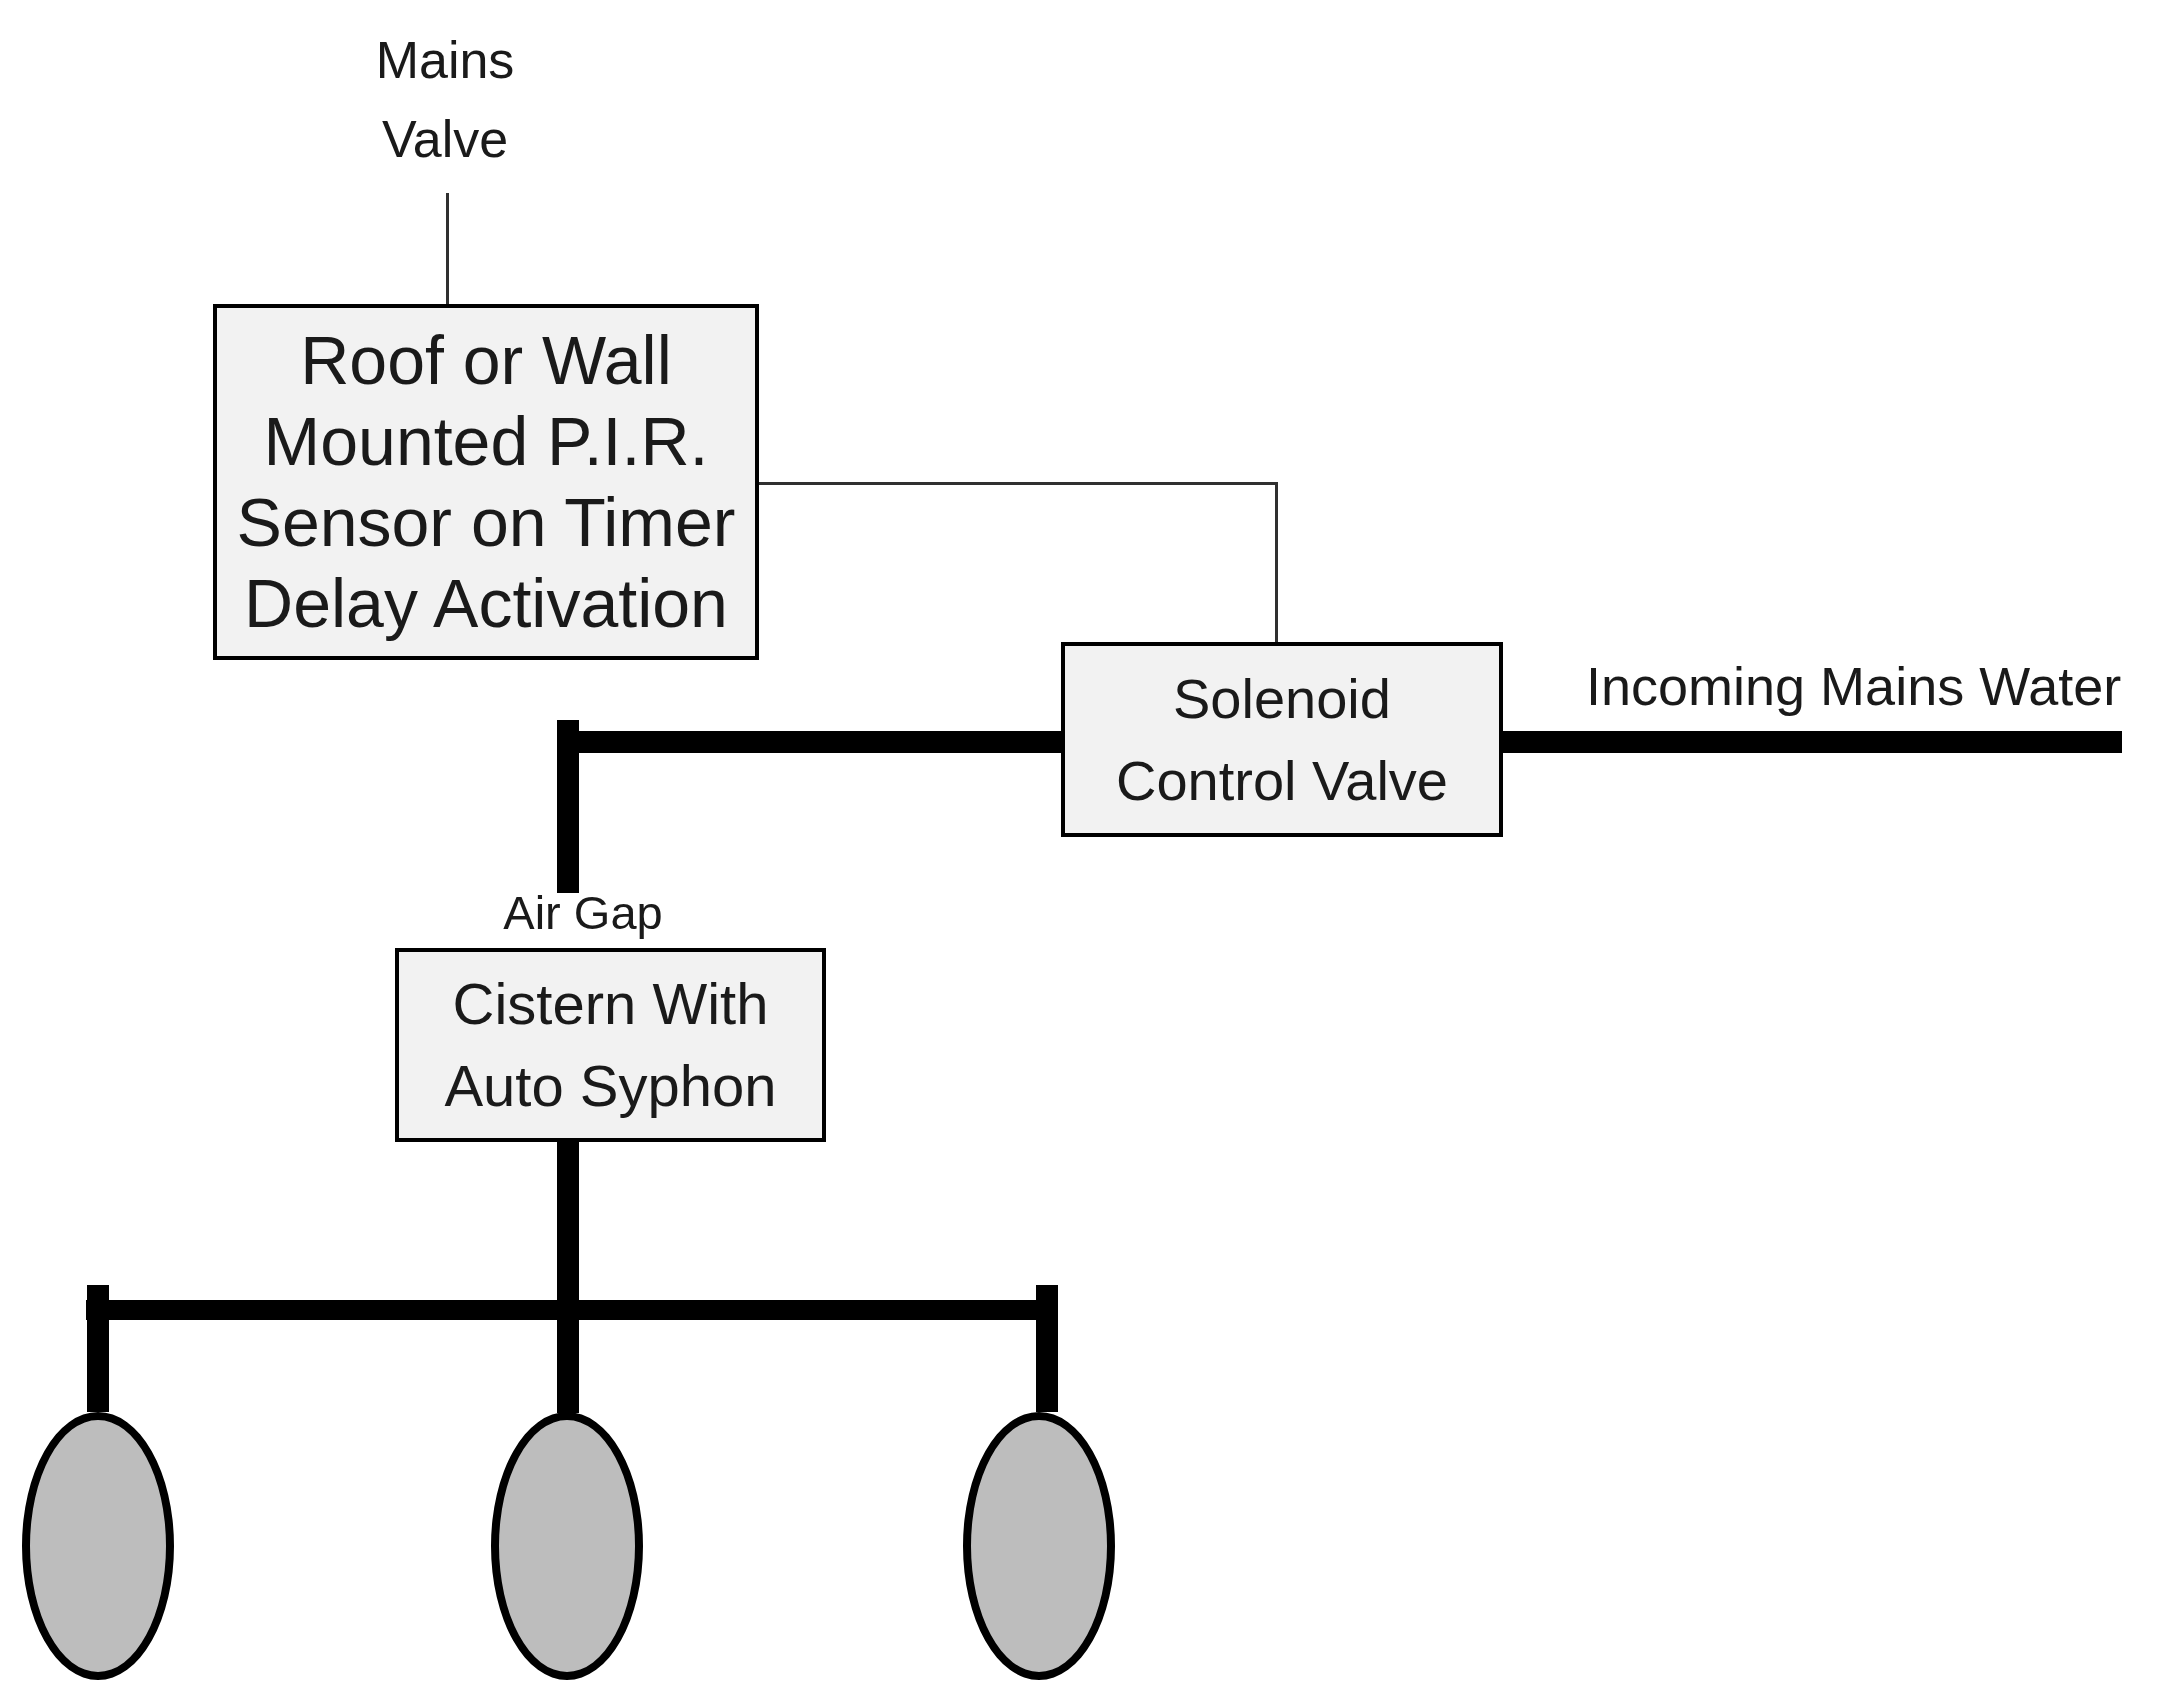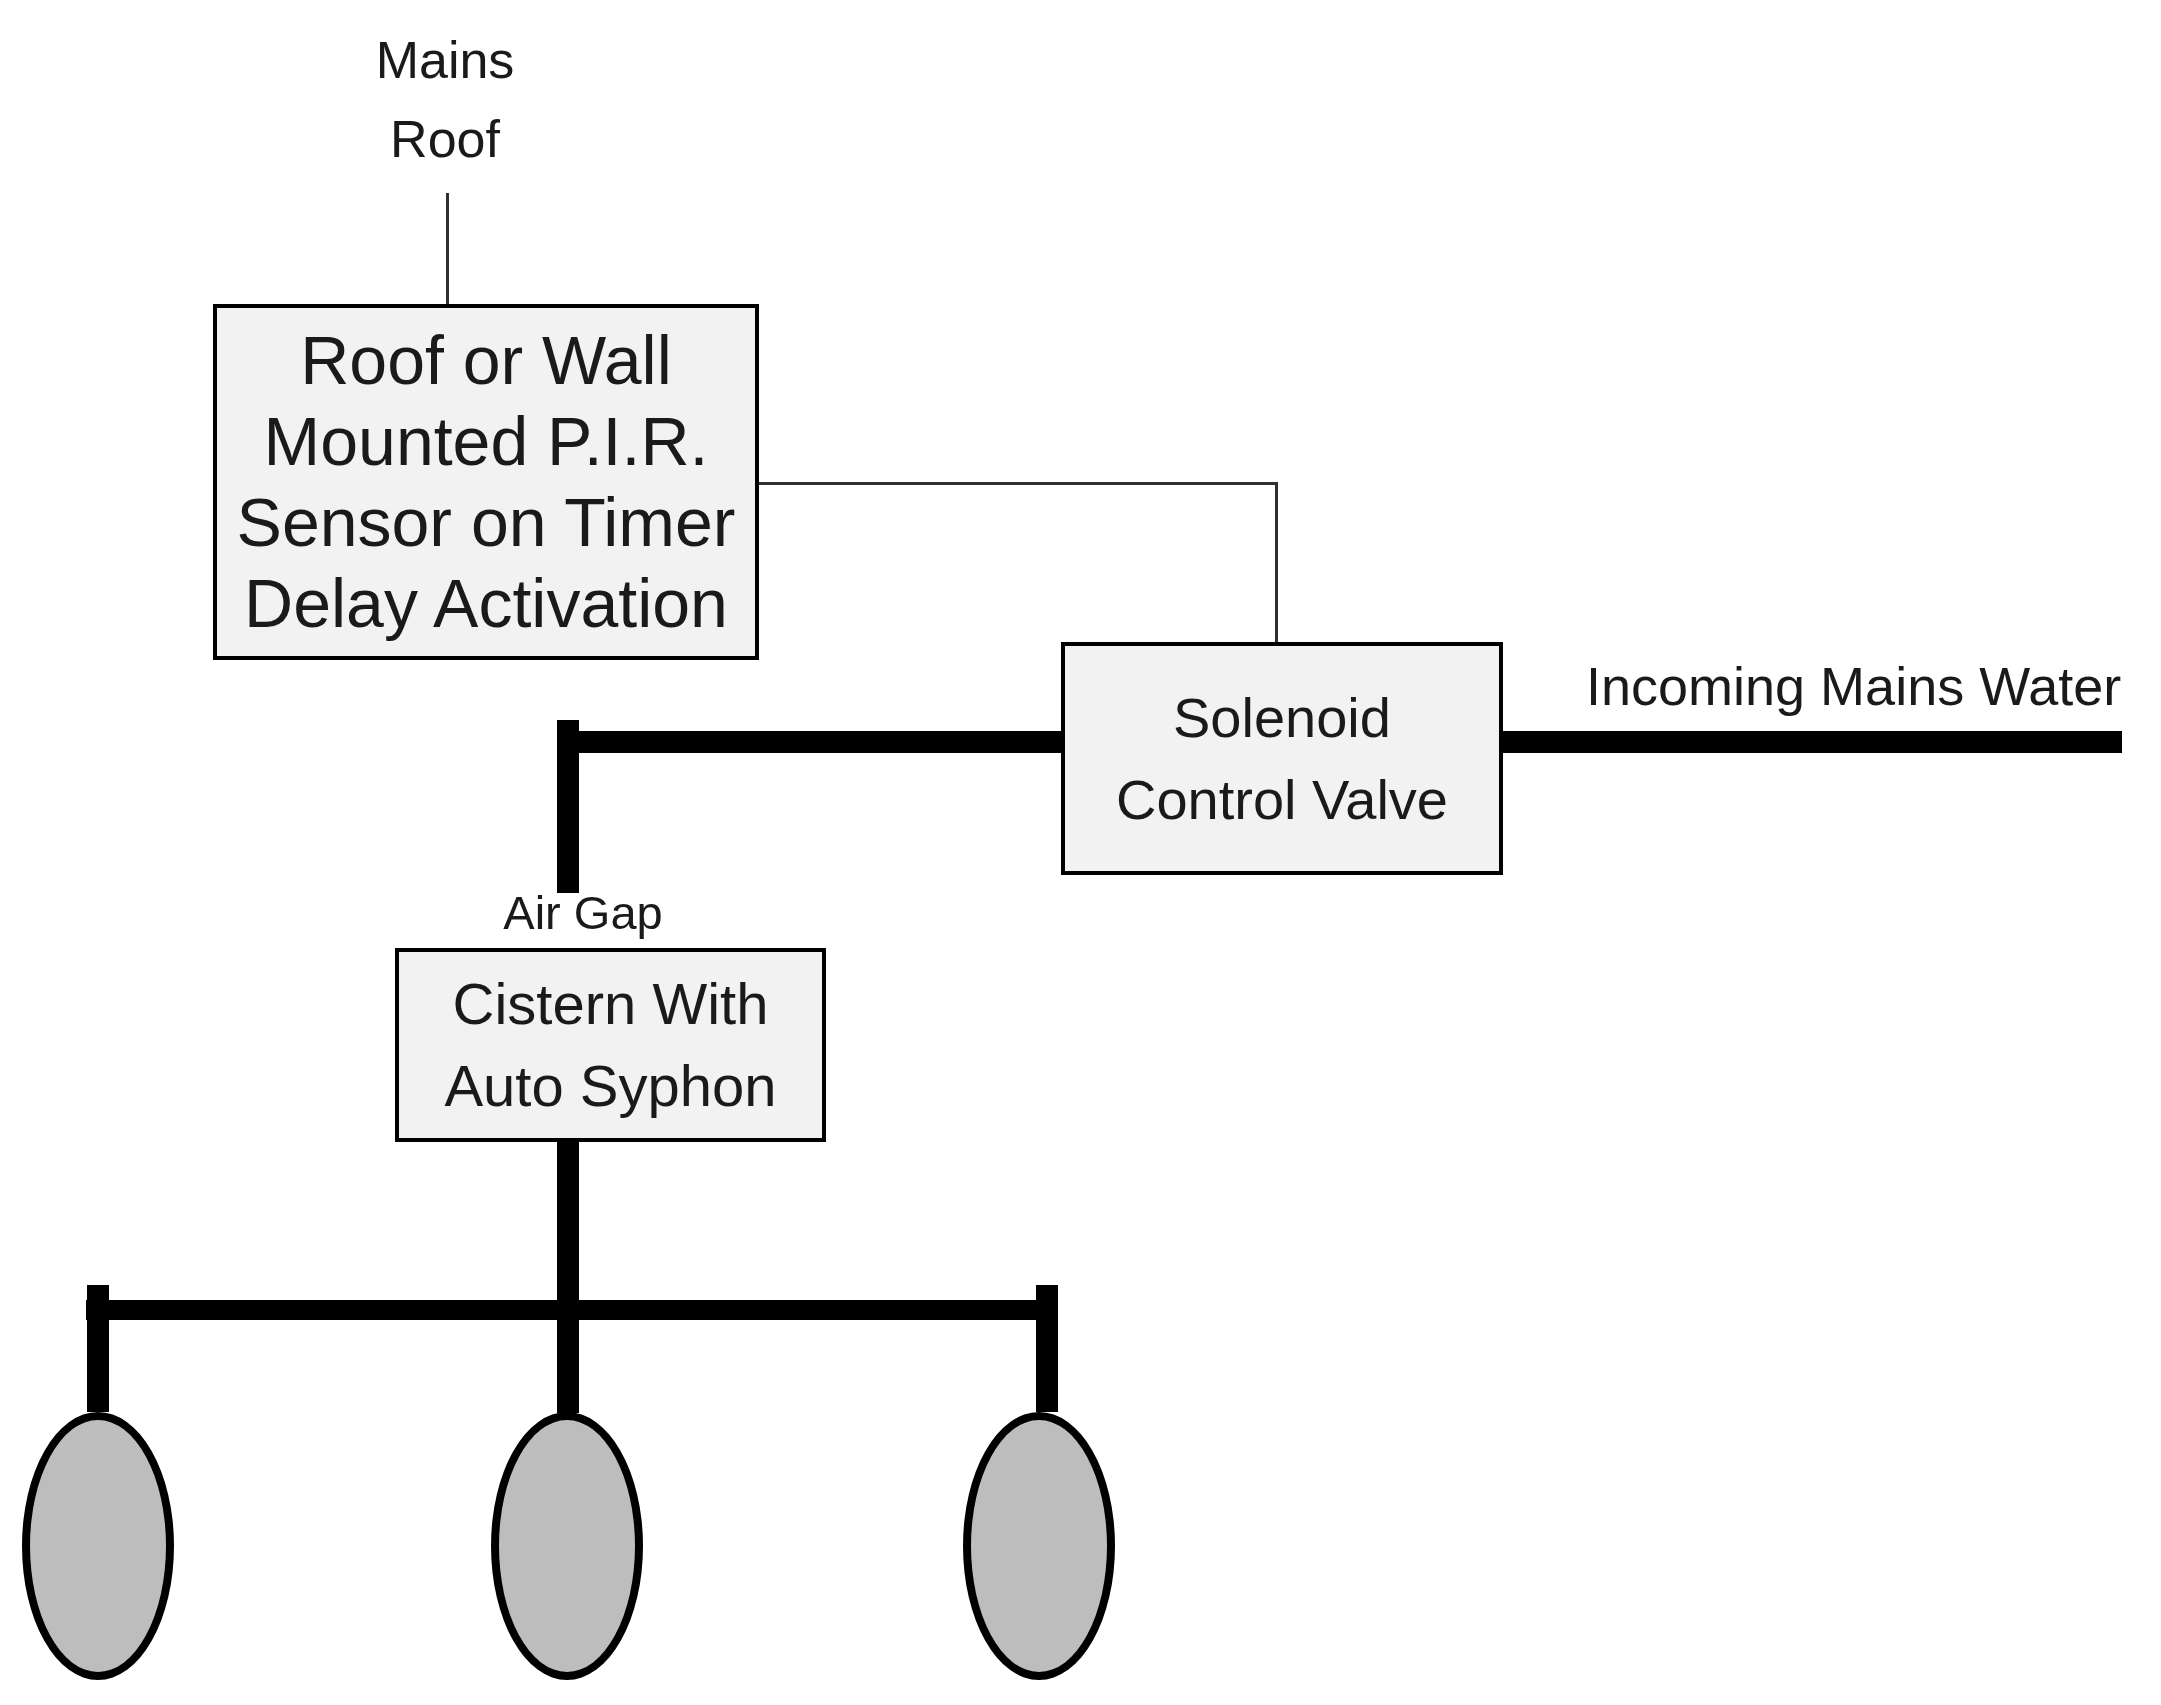--- a/index.html
+++ b/index.html
@@ -43,21 +43,21 @@
   .incoming-label{ left: 1557px; top: 656px; font-size: 54px; line-height: 60px; white-space: nowrap; margin-left: 29px; }
   .airgap-label  { left: 487px; top: 886px; width: 192px; font-size: 47px; line-height: 54px; text-align: center; }
 
   
   .mains-wire    { left: 446px;  top: 193px; width: 2.8px;   height: 113px; }
   .pir-wire-h    { left: 759px;  top: 482px; width: 519px; height: 2.8px; }
   .pir-wire-v    { left: 1275px; top: 482px; width: 2.8px;   height: 162px; }
 
   
   .pir-box      { left: 213px;  top: 304px;  width: 546px; height: 356px; font-size: 68px; line-height: 81px; }
-  .solenoid-box { left: 1061px; top: 642px;  width: 442px; height: 233px; font-size: 56px; line-height: 82px; }
+  .solenoid-box { left: 1061px; top: 642px;  width: 442px; height: 195px; font-size: 56px; line-height: 82px; }
   .cistern-box  { left: 351px;  top: 948px; width: 431px; height: 194px; font-size: 58px; line-height: 82px; margin-left: 44px; }
 
   
   .pipe-main-right   { left: 1499px; top: 731px;  width: 623px;  height: 21.5px; }
   .pipe-main-left    { left: 557px;  top: 731px;  width: 506px;  height: 21.5px; }
   .pipe-airgap-drop  { left: 557px;  top: 720px;  width: 21.5px;   height: 173px; }
   .pipe-cistern-drop { left: 557px;  top: 1141px; width: 21.5px;   height: 272px; }
   .pipe-distribution { left: 86px;   top: 1300px; width: 972px; height: 19.7px; }
   .pipe-drop-left    { left: 87px;   top: 1285px; width: 21.5px;   height: 127px; }
   .pipe-drop-right   { left: 1036px; top: 1285px; width: 21.5px;   height: 127px; }
@@ -67,21 +67,21 @@
   .ellipse-1 { left: 21.5px; }
   .ellipse-2 { left: 491px; }
   .ellipse-3 { left: 963px; }
 </style>
 </head>
 <body>
 
 <div class="canvas">
 
   <div class="label mains-label">Mains
-Roof</div>
+Valve</div>
   <div class="wire mains-wire"></div>
 
   <div class="node pir-box">
     <span>Roof or Wall
 Mounted P.I.R.
 Sensor on Timer
 Delay Activation</span>
   </div>
 
   <div class="wire pir-wire-h"></div>

